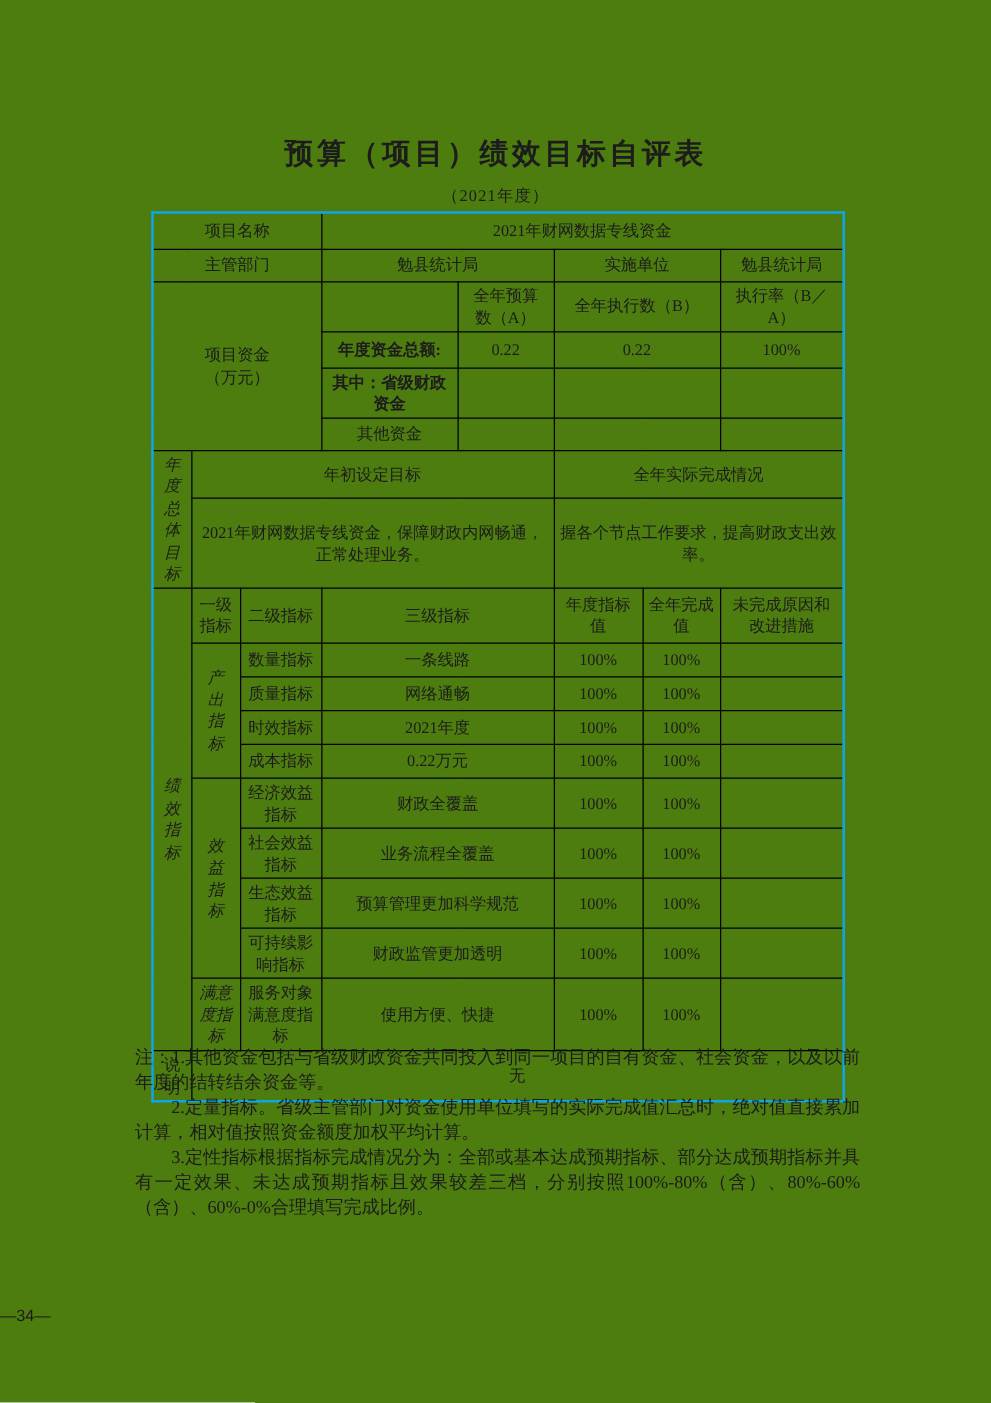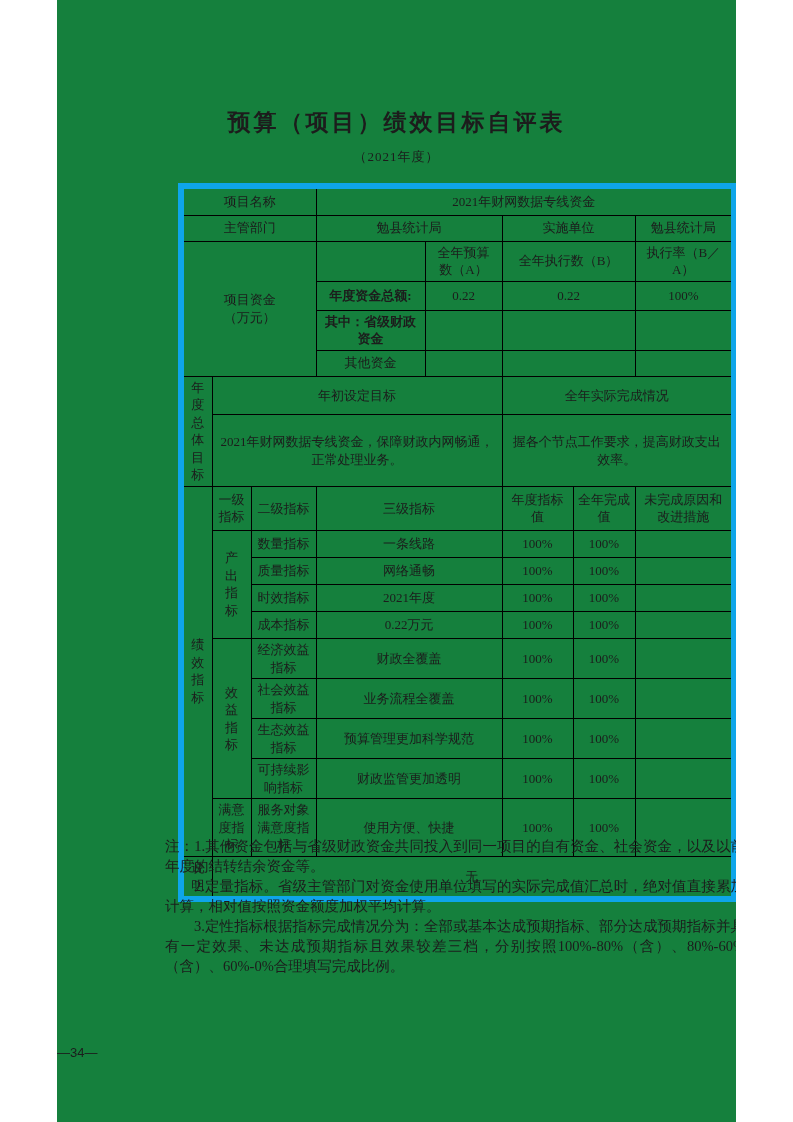--- a/index.html
+++ b/index.html
@@ -1,56 +1,56 @@
 <!DOCTYPE html>
 <html><head>
 <meta charset="utf-8">
 <style>
   html, body { margin:0; padding:0; background:#ffffff; }
   .page {
     position:relative;
-    width:679px; height:1122px;
+    width:793px; height:1122px;
     margin:0 auto;
-    background:#15803d;
+    background:#4d7c0f;
     color:#1c1c1c;
     font-family:"Liberation Serif", "DejaVu Serif", serif;
     overflow:hidden;
   }
   .doc-title {
     position:absolute; top:107px; left:0; width:100%;
     text-align:center;
     font-size:23px; font-weight:bold; letter-spacing:3px;
   }
   .doc-subtitle {
     position:absolute; top:148px; left:0; width:100%;
     text-align:center;
     font-size:13px; letter-spacing:1px;
   }
   table.main {
-    position:absolute; left:121px; top:183px;
+    position:absolute; left:121px; top:169px;
     width:554px;
     border-collapse:collapse;
     table-layout:fixed;
-    border:6px solid #0ea5e9;
+    border:2px solid #0ea5e9;
   }
   table.main td {
     border:1px solid #000;
     text-align:center;
     vertical-align:middle;
     font-size:13px;
     line-height:1.35;
     padding:2px 4px;
     overflow:hidden;
     word-break:break-all;
   }
   td.pre { white-space:pre-line; }
   td.left { text-align:left;font-weight:bold; }
   td.right { text-align:right; padding-right:6px; }
   td.goal-text { text-align:left; font-size:14px; line-height:1.55; padding:4px 7px; vertical-align:middle; }
-  td.vhead { line-height:1.5; }
+  td.vhead { line-height:1.5;font-style:italic; }
   .notes {
     position:absolute; left:108px; top:836px; width:580px;
     font-size:14.5px; line-height:20px;
     text-align:justify;
   }
   .notes p { margin:0; }
   .notes p.indent { text-indent:2em; }
   .page-number {
     position:absolute; top:1045px; left:0; width:100%;
     font-size:13px;

